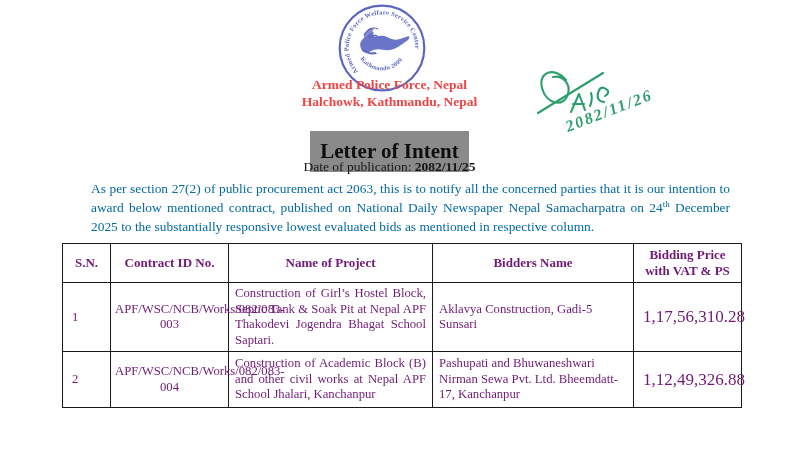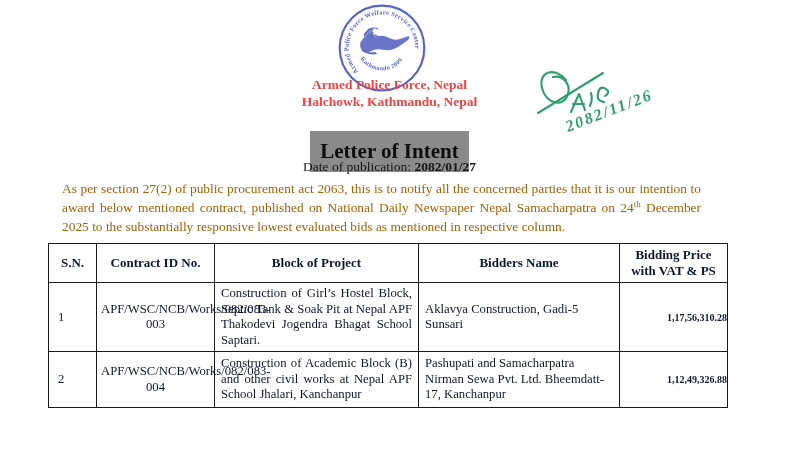--- a/index.html
+++ b/index.html
@@ -13,33 +13,33 @@
                font-weight: bold; font-size: 13.5px; line-height: 17px; color: #ef4444; }
 
   .title-line { position: absolute; top: 131px; left: 0; right: 8px; text-align: center; }
   .title-badge { display: inline-block; background: #8a8a8a; color: #0d0d0d;
                  font-weight: bold; font-size: 21px; line-height: 25px; padding: 8px 10px; }
 
   .pub-line { position: absolute; top: 159px; left: 0; right: 8px; text-align: center;
               font-size: 13.5px; color: #161616; }
   .pub-line b { font-weight: bold; }
 
-  .intro { position: absolute; top: 179px; left: 62px; width: 639px;
-           font-size: 13.4px; line-height: 19px; text-align: justify; color: #a16207; }
+  .intro { position: absolute; top: 179px; left: 91px; width: 639px;
+           font-size: 13.4px; line-height: 19px; text-align: justify; color: #0369a1; }
   .intro sup { font-size: 9px; vertical-align: super; line-height: 0; }
 
-  table.loi { position: absolute; top: 243px; left: 48px; width: 679px;
-              border-collapse: collapse; table-layout: fixed; font-size: 12.7px; color: #0f172a; }
+  table.loi { position: absolute; top: 243px; left: 62px; width: 679px;
+              border-collapse: collapse; table-layout: fixed; font-size: 12.7px; color: #701a75; }
   table.loi th, table.loi td { border: 1.4px solid #1a1a1a; vertical-align: middle; }
   table.loi th { font-weight: bold; font-size: 13px; text-align: center; padding: 2px 3px; height: 39px; line-height: 16px; }
   td.sn   { text-align: left; padding-left: 9px; }
   td.cid  { text-align: center; padding: 2px 4px; line-height: 15.5px; }
   td.proj { text-align: justify; padding: 3px 6px; line-height: 15.5px; }
   td.bidd { text-align: left; padding: 3px 6px; line-height: 15.5px; }
-  td.price{ text-align: right; padding-left: 9px; font-weight: bold; font-size: 10px; }
+  td.price{ text-align: right; padding-left: 9px; font-weight: normal; font-size: 17px; }
   tr.r1 td { height: 62px; }
   tr.r2 td { height: 56px; }
 
   svg text { font-family: "Liberation Serif", "DejaVu Serif", serif; }
   .sig-date { font-style: italic; letter-spacing: 2px; }
 </style>
 </head>
 <body>
 
 <div class="stamp-wrap">
@@ -82,53 +82,53 @@
 <div class="org-block">
   <div>Armed Police Force, Nepal</div>
   <div>Halchowk, Kathmandu, Nepal</div>
 </div>
 
 <div class="title-line">
   <span class="title-badge">Letter of Intent</span>
 </div>
 
 <div class="pub-line">
-  <span>Date of publication: </span><b>2082/01/27</b>
+  <span>Date of publication: </span><b>2082/11/25</b>
 </div>
 
 <p class="intro">
   <span>As per section 27(2) of public procurement act 2063, this is to notify all the concerned parties that it is our intention to award below mentioned contract, published on National Daily Newspaper Nepal Samacharpatra on 24</span><sup>th</sup><span> December 2025 to the substantially responsive lowest evaluated bids as mentioned in respective column.</span>
 </p>
 
 <table class="loi">
   <colgroup>
     <col style="width:48px">
       <col style="width:118px">
       <col style="width:204px">
       <col style="width:201px">
       <col style="width:108px">
   </colgroup>
   <thead>
     <tr>
       <th>S.N.</th>
       <th>Contract ID No.</th>
-      <th>Block of Project</th>
+      <th>Name of Project</th>
       <th>Bidders Name</th>
       <th>Bidding Price with VAT &amp; PS</th>
     </tr>
   </thead>
   <tbody>
     <tr class="r1">
       <td class="sn">1</td>
       <td class="cid">APF/WSC/NCB/Works/082/083-003</td>
       <td class="proj">Construction of Girl’s Hostel Block, Septic Tank &amp; Soak Pit at Nepal APF Thakodevi Jogendra Bhagat School Saptari.</td>
       <td class="bidd">Aklavya Construction, Gadi-5 Sunsari</td>
       <td class="price">1,17,56,310.28</td>
     </tr>
     <tr class="r2">
       <td class="sn">2</td>
       <td class="cid">APF/WSC/NCB/Works/082/083-004</td>
       <td class="proj">Construction of Academic Block (B) and other civil works at Nepal APF School Jhalari, Kanchanpur</td>
-      <td class="bidd">Pashupati and Samacharpatra Nirman Sewa Pvt. Ltd. Bheemdatt-17, Kanchanpur</td>
+      <td class="bidd">Pashupati and Bhuwaneshwari Nirman Sewa Pvt. Ltd. Bheemdatt-17, Kanchanpur</td>
       <td class="price">1,12,49,326.88</td>
     </tr>
   </tbody>
 </table>
 
 </body></html>

